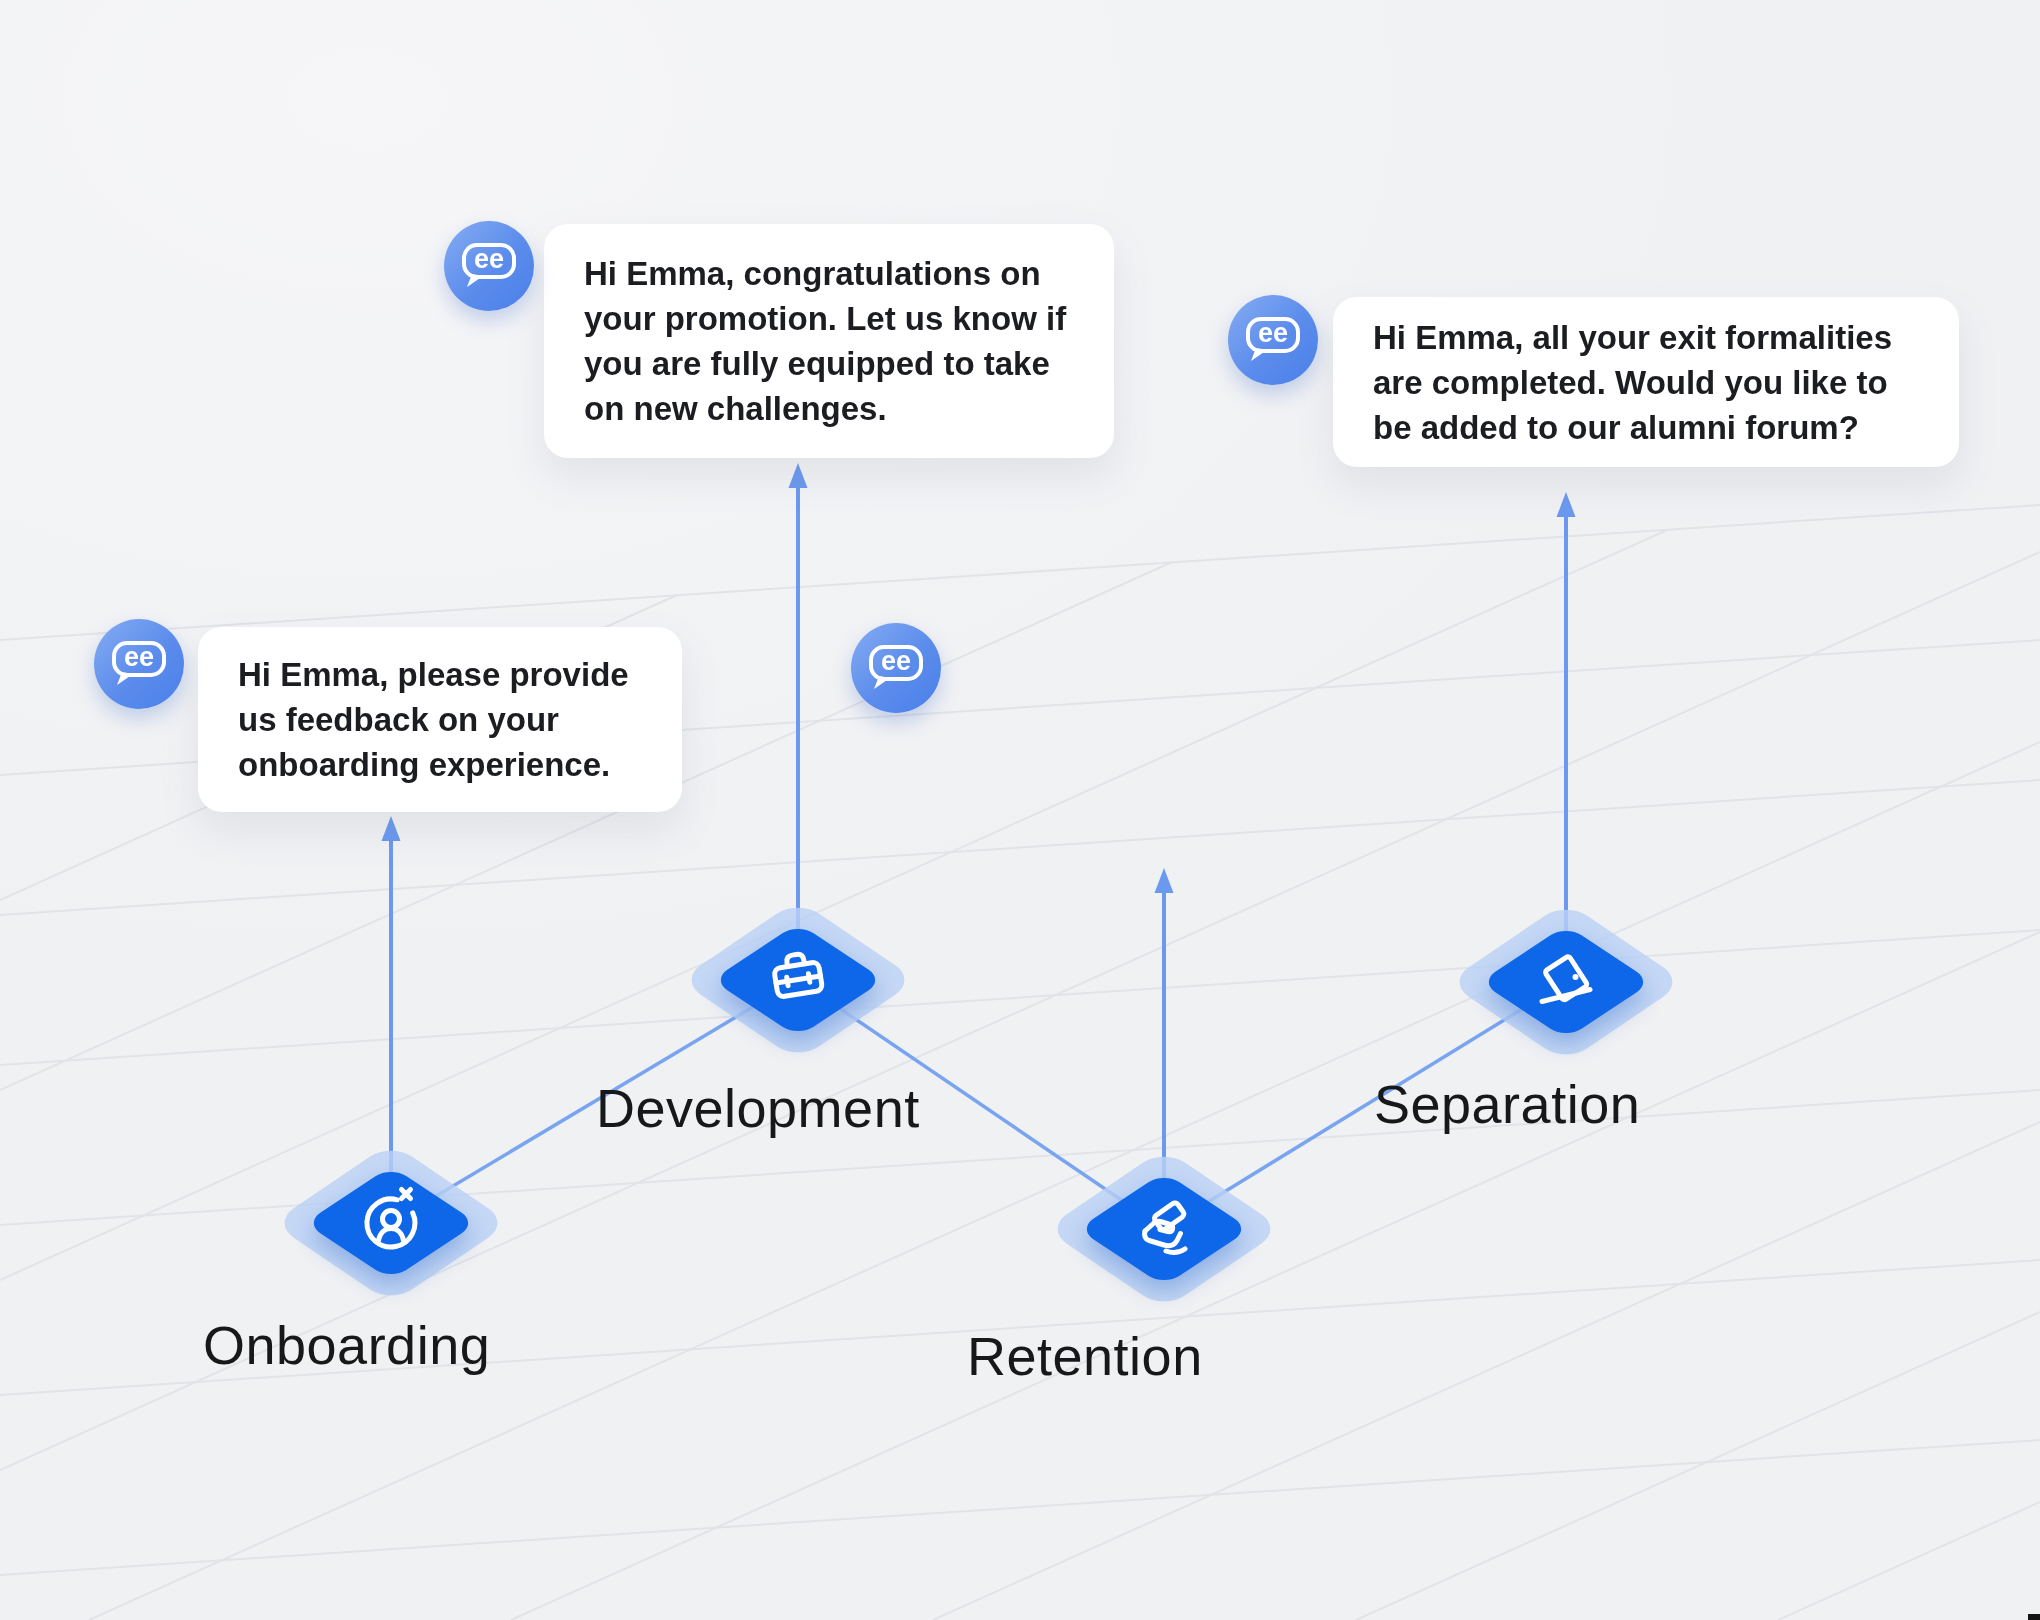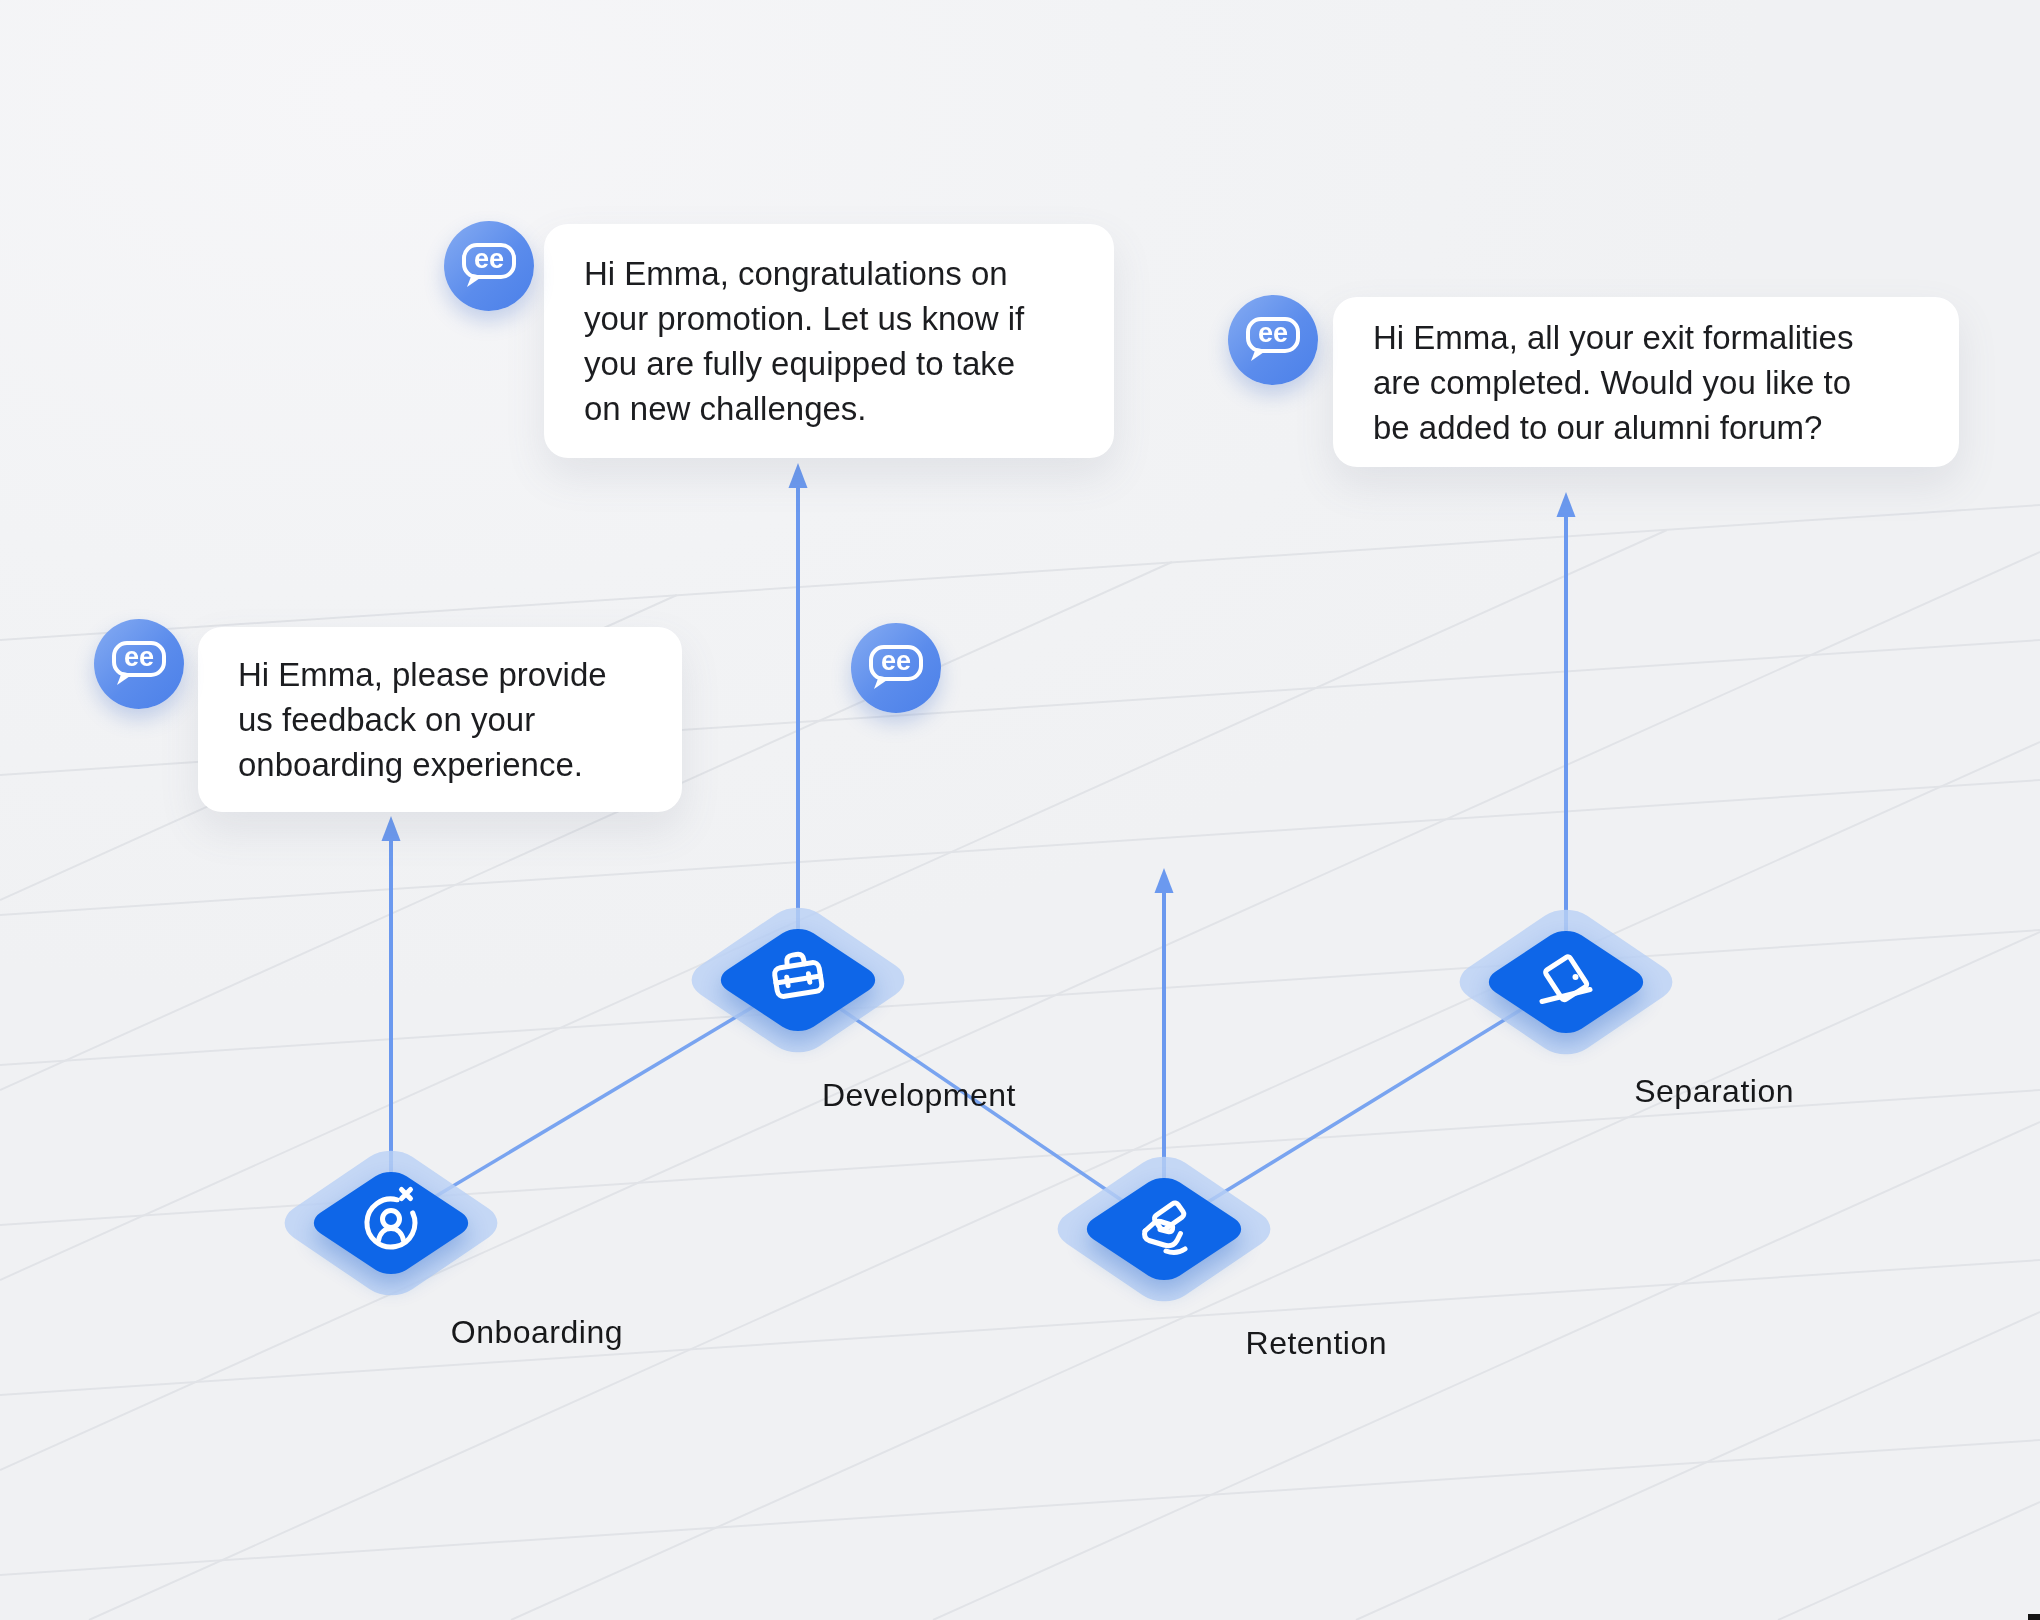--- a/index.html
+++ b/index.html
@@ -19,31 +19,31 @@
   }
   .diamond{
     position:absolute;width:122px;height:122px;border-radius:22px;
     background:#0e66e8;
     transform:scaleY(0.66) rotate(45deg);
     box-shadow:12px 12px 26px rgba(15,84,190,0.30);
     z-index:3;
   }
   .stage-icon{position:absolute;z-index:4;}
   .stage-label{
-    position:absolute;width:420px;margin-left:-210px;text-align:right;
-    font-size:32px;font-weight:500;color:#17181a;letter-spacing:0.5px;z-index:4;
+    position:absolute;width:420px;margin-left:-210px;text-align:left;
+    font-size:54px;font-weight:500;color:#17181a;letter-spacing:0.5px;z-index:4;
   }
   
   .bubble{
     position:absolute;background:#ffffff;border-radius:24px;
     box-shadow:0 18px 40px rgba(96,108,130,0.12);
     display:flex;align-items:center;z-index:5;
   }
   .bubble-text{
-    padding:0 40px;font-size:33px;line-height:45px;font-weight:400;
+    padding:0 40px;font-size:33px;line-height:45px;font-weight:700;
     color:#1c1d20;white-space:pre-line;
   }
   .avatar{
     position:absolute;width:90px;height:90px;border-radius:50%;
     background:linear-gradient(135deg,#86acf2 0%,#5b8cec 55%,#4b80e9 100%);
     box-shadow:0 10px 20px rgba(70,110,200,0.28);
     z-index:6;
   }
   .corner-mark{
     position:absolute;right:0;bottom:0;width:12px;height:6px;background:#141414;z-index:10;

